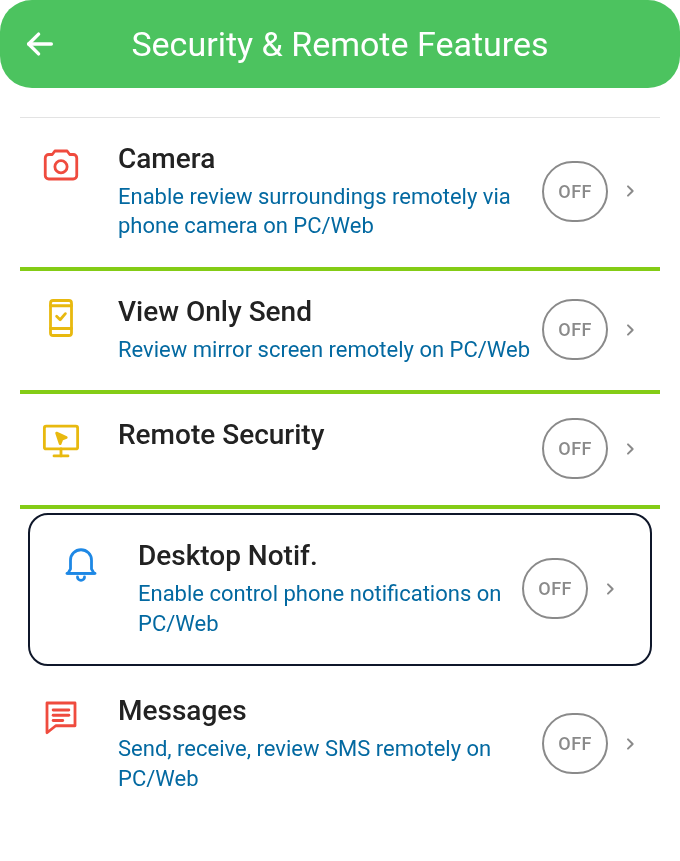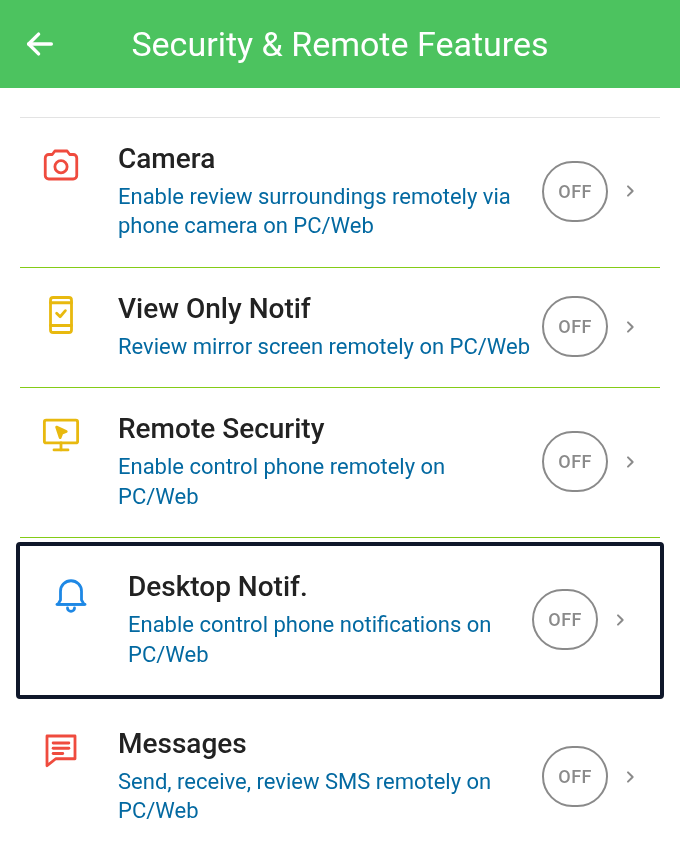--- a/index.html
+++ b/index.html
@@ -4,20 +4,21 @@
 <style>
   * { box-sizing: border-box; margin: 0; padding: 0; }
   html, body { width: 680px; height: 861px; font-family: -apple-system, Roboto, "Helvetica Neue", Arial, sans-serif; background: #fff; color: #222; }
   .header {
     background: #4CC35F;
     height: 88px;
     display: flex;
     align-items: center;
     padding: 0 20px;
     position: relative;
+    border-radius: 32px;
   }
   .back {
     width: 40px;
     height: 40px;
     display: flex;
     align-items: center;
     justify-content: center;
     cursor: pointer;
   }
   .title {
@@ -32,21 +33,21 @@
   .list { }
   .partial-row {
     height: 30px;
     border-bottom: 1px solid #e3e3e3;
     margin: 0 20px;
   }
   .row {
     display: flex;
     align-items: flex-start;
     padding: 24px 20px 26px 20px;
-    border-bottom: 1px solid #84cc16;
+    border-bottom: 4px solid #84cc16;
     margin: 0 20px;
   }
   .row.last { border-bottom: none; }
   .icon-col {
     width: 78px;
     flex: 0 0 78px;
     display: flex;
     justify-content: flex-start;
     align-items: flex-start;
     padding-top: 2px;
@@ -79,23 +80,23 @@
     border: 2px solid #8a8a8a;
     color: #8a8a8a;
     border-radius: 999px;
     padding: 18px 14px;
     font-size: 18px;
     font-weight: 500;
     letter-spacing: 0.5px;
   }
   .chev { width: 20px; height: 20px; display:flex; align-items:center; justify-content:center; }
   .highlight-wrap {
-    border: 4px solid #0f172a;
-    border-radius: 4px;
-    margin: 4px 16px;
+    border: 2px solid #0f172a;
+    border-radius: 20px;
+    margin: 4px 28px;
   }
   .highlight-wrap .row {
     margin: 0 10px;
     border-bottom: none;
   }
 </style>
 </head>
 <body>
 
 <div class="header">
@@ -136,21 +137,21 @@
   <div class="row">
     <div class="icon-col">
       <svg class="icon" viewBox="0 0 24 24" fill="none" stroke="#E8B90F" stroke-width="1.6" stroke-linecap="round" stroke-linejoin="round">
         <rect x="6" y="2" width="12" height="20" rx="1.5"></rect>
         <line x1="6" y1="18" x2="18" y2="18"></line>
         <line x1="6" y1="5" x2="18" y2="5"></line>
         <polyline points="9.5 11 11.5 13 14.5 9.5"></polyline>
       </svg>
     </div>
     <div class="text-col">
-      <div class="item-title">View Only Notif</div>
+      <div class="item-title">View Only Send</div>
       <div class="item-desc">Review mirror screen remotely on PC/Web</div>
     </div>
     <div class="ctrl-col">
       <span class="badge">OFF</span>
       <span class="chev">
         <svg width="16" height="24" viewBox="0 0 24 24" fill="none" stroke="#8a8a8a" stroke-width="3" stroke-linecap="round" stroke-linejoin="round">
             <polyline points="9 5 16 12 9 19"></polyline>
           </svg>
       </span>
     </div>
@@ -160,21 +161,20 @@
     <div class="icon-col">
       <svg class="icon" viewBox="0 0 24 24" fill="none" stroke="#E8B90F" stroke-width="1.6" stroke-linecap="round" stroke-linejoin="round">
         <rect x="2.5" y="3.5" width="19" height="13" rx="1"></rect>
         <line x1="12" y1="16.5" x2="12" y2="20.5"></line>
         <line x1="8" y1="20.5" x2="16" y2="20.5"></line>
         <polygon points="9.5 7.5 15 10 12.5 11 11.5 13.5" fill="#E8B90F"></polygon>
       </svg>
     </div>
     <div class="text-col">
       <div class="item-title">Remote Security</div>
-      <div class="item-desc">Enable control phone remotely on PC/Web</div>
     </div>
     <div class="ctrl-col">
       <span class="badge">OFF</span>
       <span class="chev">
         <svg width="16" height="24" viewBox="0 0 24 24" fill="none" stroke="#8a8a8a" stroke-width="3" stroke-linecap="round" stroke-linejoin="round">
             <polyline points="9 5 16 12 9 19"></polyline>
           </svg>
       </span>
     </div>
   </div>

